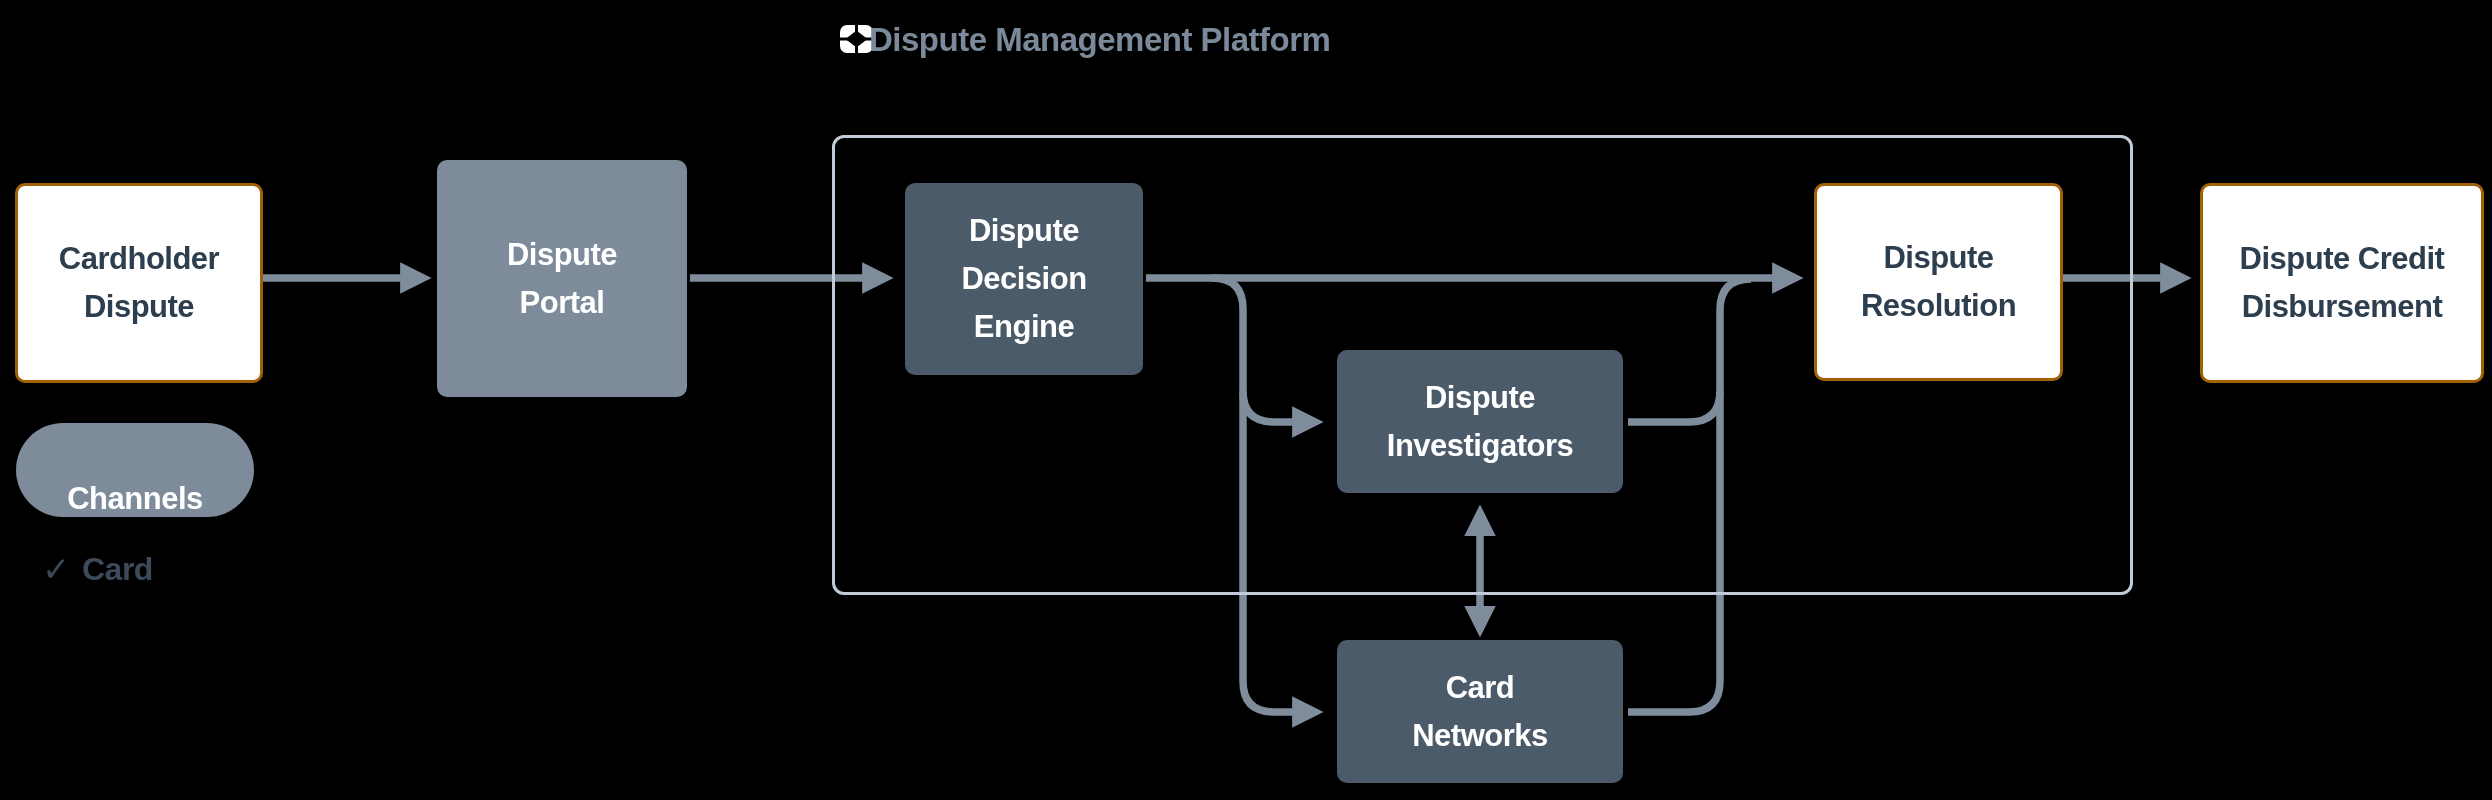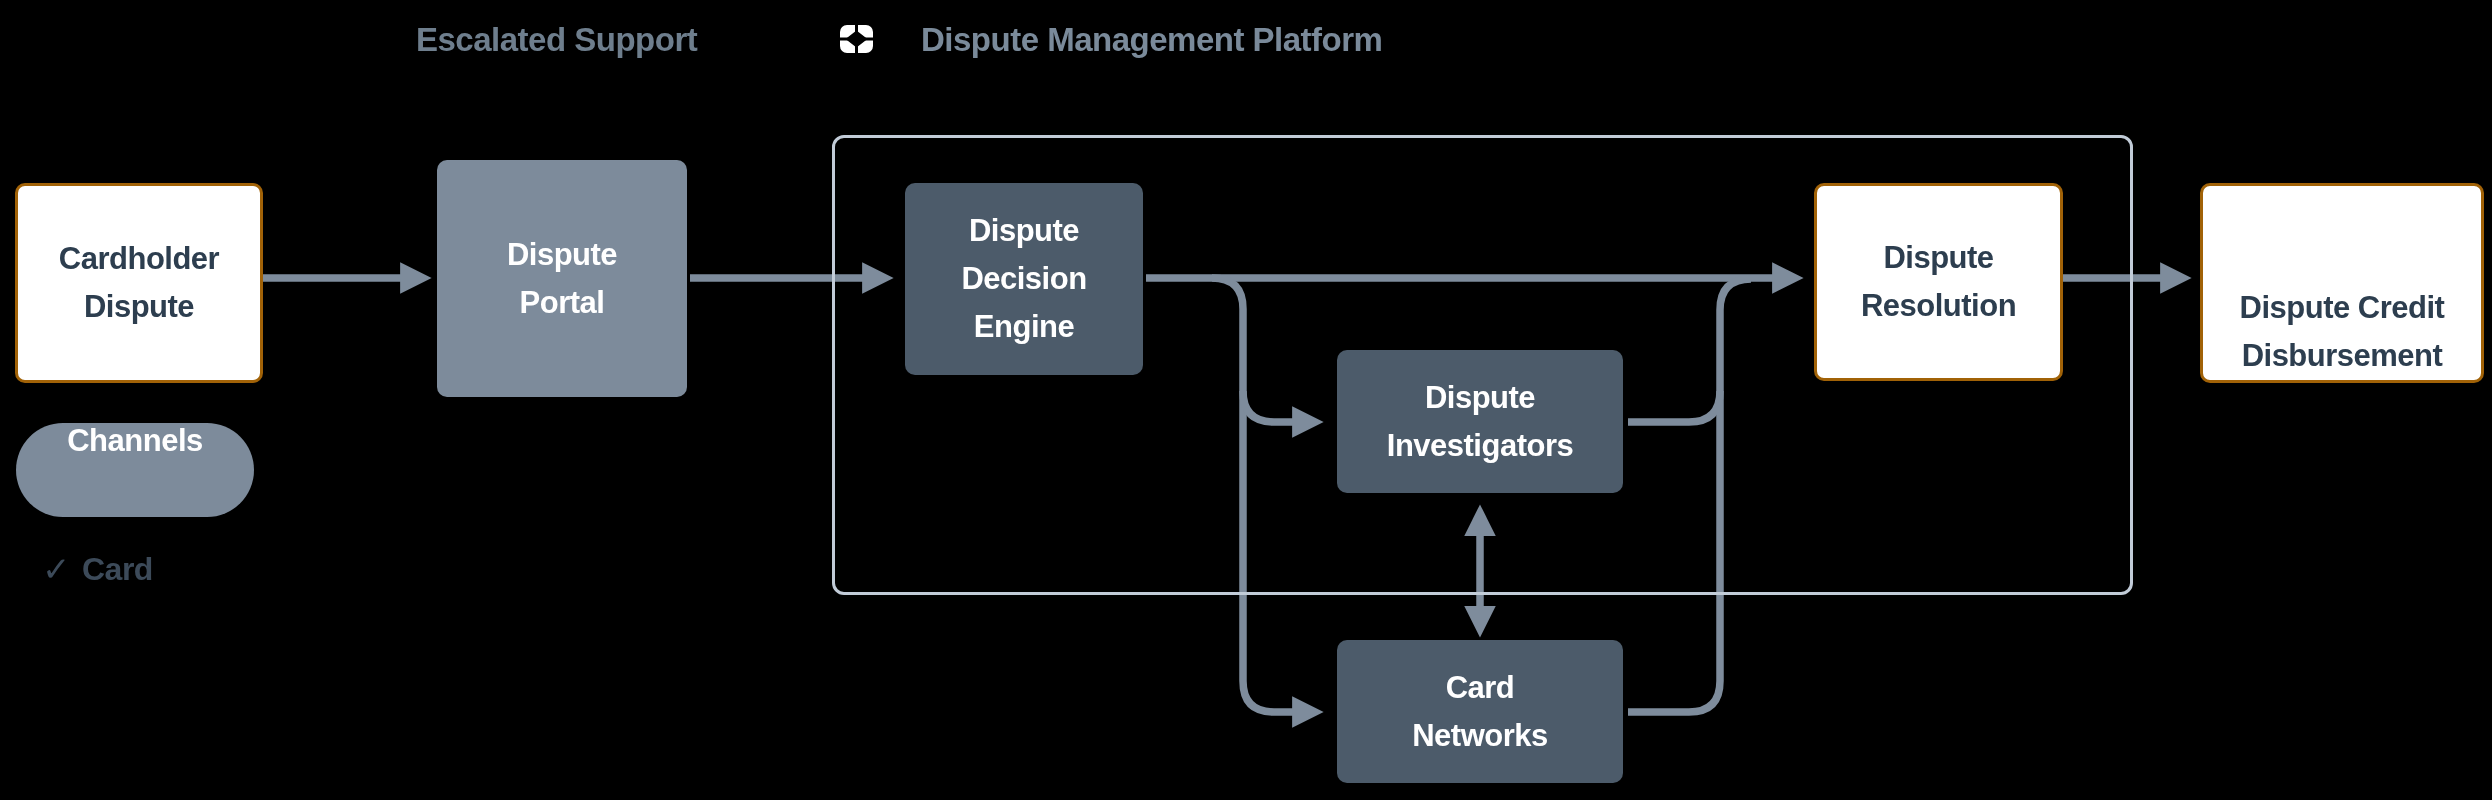--- a/index.html
+++ b/index.html
@@ -20,40 +20,40 @@
     white-space:pre-line;font-size:31px;font-weight:700;line-height:48px;letter-spacing:-0.5px;
   }
   .node.white{background:#FFFFFF;border:3px solid #a16207;color:#2D3E4F;}
   .node.gray{background:#7D8B9B;color:#FFFFFF;}
   .node.dark{background:#4C5B6A;color:#FFFFFF;}
   .hdr{
     position:absolute;top:23px;height:34px;line-height:34px;font-size:33px;font-weight:700;
     letter-spacing:-0.5px;white-space:nowrap;z-index:3;
   }
   .hdr.escalated{left:416px;color:#6E7E8D;}
-  .hdr.platform{left:921px;color:#7A8A9A;text-align:right;}
+  .hdr.platform{left:869px;color:#7A8A9A;text-align:right;}
   .platform-icon{position:absolute;left:840px;top:25px;width:33px;height:28px;z-index:3;}
   .pill{
     position:absolute;left:16px;top:423px;width:238px;height:94px;border-radius:47px;
-    background:#7D8B9B;color:#FFFFFF;display:flex;align-items:flex-start;justify-content:center;
+    background:#7D8B9B;color:#FFFFFF;display:flex;align-items:flex-end;justify-content:center;
     font-size:31px;font-weight:700;letter-spacing:-0.5px;z-index:3;
   }
   .channel-item{
     position:absolute;left:42px;top:549px;display:flex;align-items:center;gap:12px;
     color:#3C4A59;font-size:32px;font-weight:700;letter-spacing:-0.5px;z-index:3;
   }
   .channel-item .check{font-size:34px;font-weight:700;}
   
   .n-cardholder{left:15px;top:183px;width:242px;height:194px;}
   .n-portal{left:437px;top:160px;width:250px;height:237px;}
   .n-engine{left:905px;top:183px;width:238px;height:192px;}
   .n-investigators{left:1337px;top:350px;width:286px;height:143px;}
   .n-networks{left:1337px;top:640px;width:286px;height:143px;}
   .n-resolution{left:1814px;top:183px;width:243px;height:192px;}
-  .n-disbursement{left:2200px;top:183px;width:278px;height:194px;align-items:flex-end;}
+  .n-disbursement{left:2200px;top:183px;width:278px;height:194px;}
 </style>
 </head>
 <body>
 
 <div id="canvas">
 
   <svg class="wires" width="2492" height="800" viewBox="0 0 2492 800">
     <defs>
       <marker id="arrow" viewBox="0 0 10 10" refX="6" refY="5" markerWidth="4.2" markerHeight="4.2" orient="auto-start-reverse" markerUnits="strokeWidth">
         <path d="M0 0 L10 5 L0 10 z" fill="#7E8C9C"></path>
@@ -67,21 +67,20 @@
       <path d="M1243,391 Q1243,422 1274,422 H1311" marker-end="url(#arrow)"></path>
       <path d="M1628,712 H1689 Q1720,712 1720,681 V310 Q1720,279 1751,279"></path>
       <path d="M1628,422 H1689 Q1720,422 1720,391"></path>
       <path d="M1480,517 V625" marker-start="url(#arrow)" marker-end="url(#arrow)"></path>
       <path d="M2060,278 H2179" marker-end="url(#arrow)"></path>
     </g>
   </svg>
 
   <div class="platform-container"></div>
 
-  <div class="hdr escalated">Escalated Support</div>
 
   <svg class="platform-icon" viewBox="0 0 33 28">
     <path fill="#FFFFFF" fill-rule="evenodd" d="M7,0 h19 a7,7 0 0 1 7,7 v14 a7,7 0 0 1 -7,7 h-19 a7,7 0 0 1 -7,-7 v-14 a7,7 0 0 1 7,-7 z
              M16.5,5.5 L27.5,14 16.5,22.5 5.5,14 z"></path>
     <rect x="15" y="0" width="3" height="28" fill="#000000"></rect>
     <rect x="0" y="12.5" width="33" height="3" fill="#000000"></rect>
   </svg>
 
   <div class="hdr platform">Dispute Management Platform</div>
 

